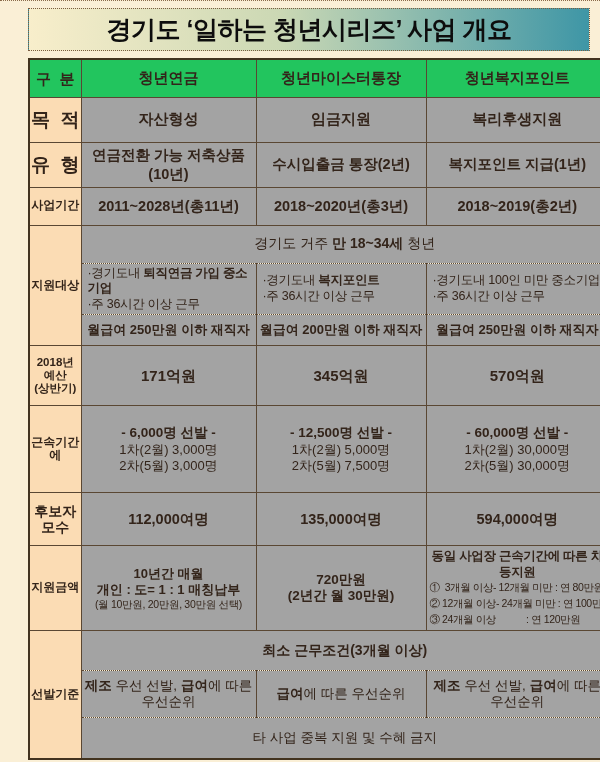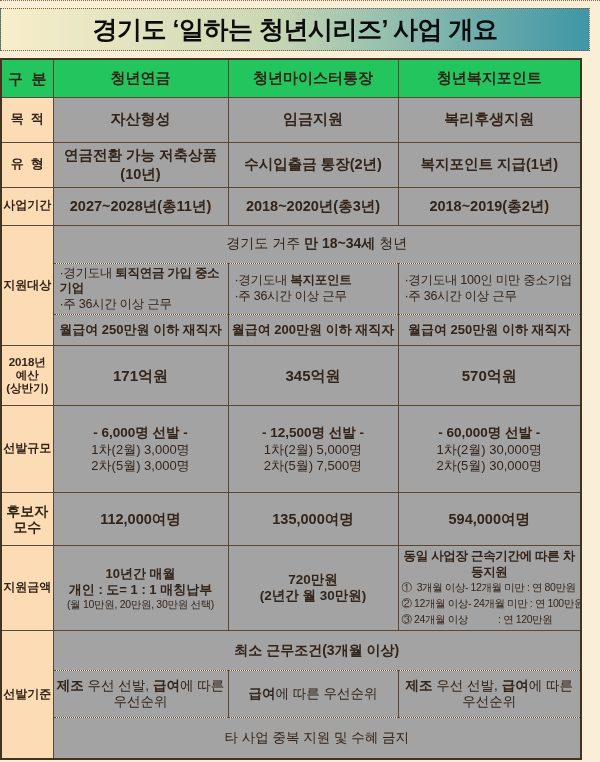--- a/index.html
+++ b/index.html
@@ -6,21 +6,21 @@
   body{
     width:600px;height:762px;
     background:#FAEFD6;
     font-family:"Liberation Sans",sans-serif;
     color:#33241A;
   }
   .page{
     box-sizing:border-box;
     width:600px;height:762px;
     border-top:1px dotted #8a6a4a;
-    padding:7px 10px 0 0;
+    padding:7px 10px 0 28px;
   }
   .title-bar{
     box-sizing:border-box;
     height:43px;line-height:41px;
     text-align:center;
     font-size:25px;font-weight:bold;color:#0d0d0d;
     background:linear-gradient(90deg,#F8EECB 0%,#CBD8B4 45%,#3E96A6 100%);
     border:1px dotted #7a5c40;
     margin-bottom:7px;
     letter-spacing:-0.5px;
@@ -35,21 +35,21 @@
     border:1px solid #5A4733;
     text-align:center;vertical-align:middle;
     padding:2px 3px;
     font-size:14px;
     box-sizing:border-box;
     overflow:hidden;
   }
   .lbl{
     background:#FBDCB4;
     font-weight:bold;
-    font-size:13px;
+    font-size:19px;
     padding:2px 1px;
     white-space:pre-line;
     line-height:1.15;
   }
   .lbl-md{font-size:12px;text-align:center;}
   .lbl-sm{font-size:14px;}
   .lbl-bud{font-size:11.5px;}
   .cell{background:#a3a3a3;line-height:1.25;}
   .hdr td{background:#22c55e;font-weight:bold;font-size:15px;}
   tr.dt td{border-top:1px dotted #5A4733;}
@@ -98,21 +98,21 @@
 
     <tr style="height:45px">
       <td class="lbl">유&nbsp;&nbsp;형</td>
       <td class="cell b fs145">연금전환 가능 저축상품(10년)</td>
       <td class="cell b fs145">수시입출금 통장(2년)</td>
       <td class="cell b fs145">복지포인트 지급(1년)</td>
     </tr>
 
     <tr style="height:38px">
       <td class="lbl lbl-md">사업기간</td>
-      <td class="cell b fs145">2027~2028년(총11년)</td>
+      <td class="cell b fs145">2011~2028년(총11년)</td>
       <td class="cell b fs145">2018~2020년(총3년)</td>
       <td class="cell b fs145">2018~2019(총2년)</td>
     </tr>
 
     <tr class="db" style="height:38px">
       <td class="lbl lbl-md" rowspan="3">지원대상</td>
       <td class="cell" colspan="3">
         <span>경기도 거주 </span><span class="b">만 18~34세</span><span> 청년</span>
       </td>
     </tr>
@@ -139,21 +139,21 @@
     <tr style="height:60px">
       <td class="lbl lbl-bud">2018년
 예산
 (상반기)</td>
       <td class="cell b fs15">171억원</td>
       <td class="cell b fs15">345억원</td>
       <td class="cell b fs15">570억원</td>
     </tr>
 
     <tr style="height:87px">
-      <td class="lbl lbl-md">선발규모</td>
+      <td class="lbl lbl-md">근속기간에</td>
       <td class="cell fs13">
         <div class="b fs135">- 6,000명 선발 -</div>
         <div class="ml">1차(2월) 3,000명
 2차(5월) 3,000명</div>
       </td>
       <td class="cell fs13">
         <div class="b fs135">- 12,500명 선발 -</div>
         <div class="ml">1차(2월) 5,000명
 2차(5월) 7,500명</div>
       </td>

